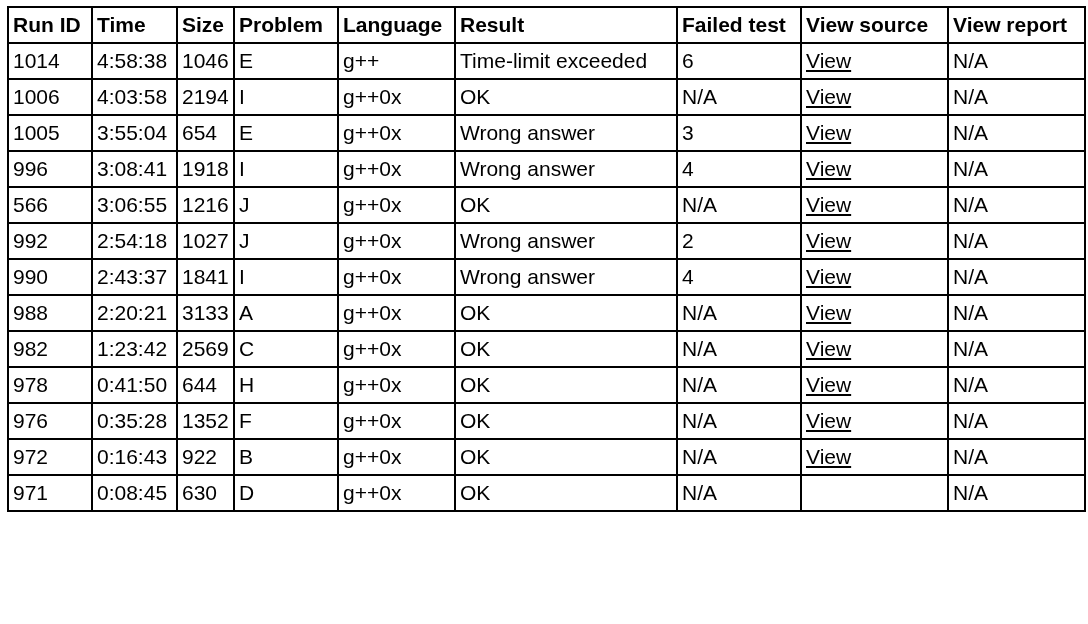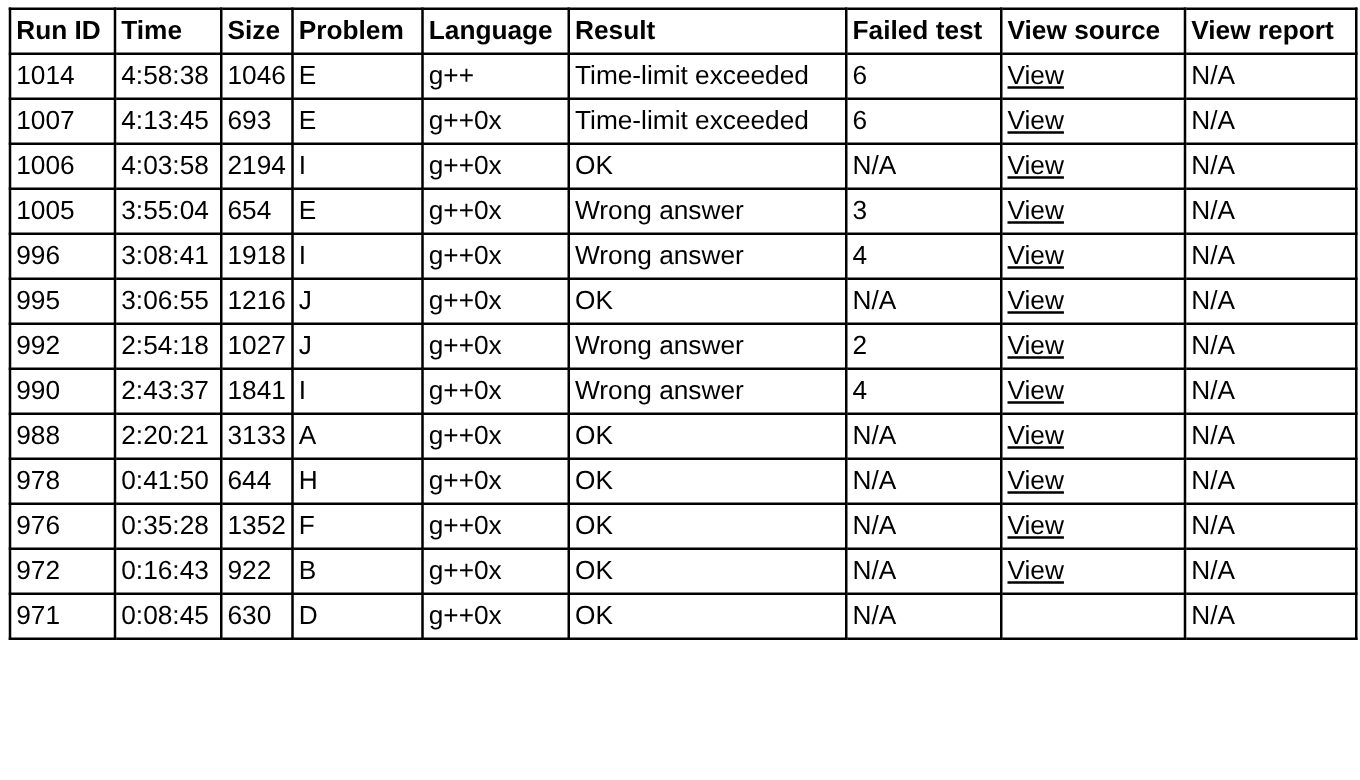--- a/index.html
+++ b/index.html
@@ -81,31 +81,20 @@
           <td>4:58:38</td>
           <td>1046</td>
           <td>E</td>
           <td>g++</td>
           <td>Time-limit exceeded</td>
           <td>6</td>
           <td><a href="#">View</a></td>
           <td>N/A</td>
         </tr>
         <tr>
-          <td>1007</td>
-          <td>4:13:45</td>
-          <td>693</td>
-          <td>E</td>
-          <td>g++0x</td>
-          <td>Time-limit exceeded</td>
-          <td>6</td>
-          <td><a href="#">View</a></td>
-          <td>N/A</td>
-        </tr>
-        <tr>
           <td>1006</td>
           <td>4:03:58</td>
           <td>2194</td>
           <td>I</td>
           <td>g++0x</td>
           <td>OK</td>
           <td>N/A</td>
           <td><a href="#">View</a></td>
           <td>N/A</td>
         </tr>
@@ -125,21 +114,21 @@
           <td>3:08:41</td>
           <td>1918</td>
           <td>I</td>
           <td>g++0x</td>
           <td>Wrong answer</td>
           <td>4</td>
           <td><a href="#">View</a></td>
           <td>N/A</td>
         </tr>
         <tr>
-          <td>995</td>
+          <td>566</td>
           <td>3:06:55</td>
           <td>1216</td>
           <td>J</td>
           <td>g++0x</td>
           <td>OK</td>
           <td>N/A</td>
           <td><a href="#">View</a></td>
           <td>N/A</td>
         </tr>
         <tr>
@@ -162,20 +151,31 @@
           <td>Wrong answer</td>
           <td>4</td>
           <td><a href="#">View</a></td>
           <td>N/A</td>
         </tr>
         <tr>
           <td>988</td>
           <td>2:20:21</td>
           <td>3133</td>
           <td>A</td>
+          <td>g++0x</td>
+          <td>OK</td>
+          <td>N/A</td>
+          <td><a href="#">View</a></td>
+          <td>N/A</td>
+        </tr>
+        <tr>
+          <td>982</td>
+          <td>1:23:42</td>
+          <td>2569</td>
+          <td>C</td>
           <td>g++0x</td>
           <td>OK</td>
           <td>N/A</td>
           <td><a href="#">View</a></td>
           <td>N/A</td>
         </tr>
         <tr>
           <td>978</td>
           <td>0:41:50</td>
           <td>644</td>

